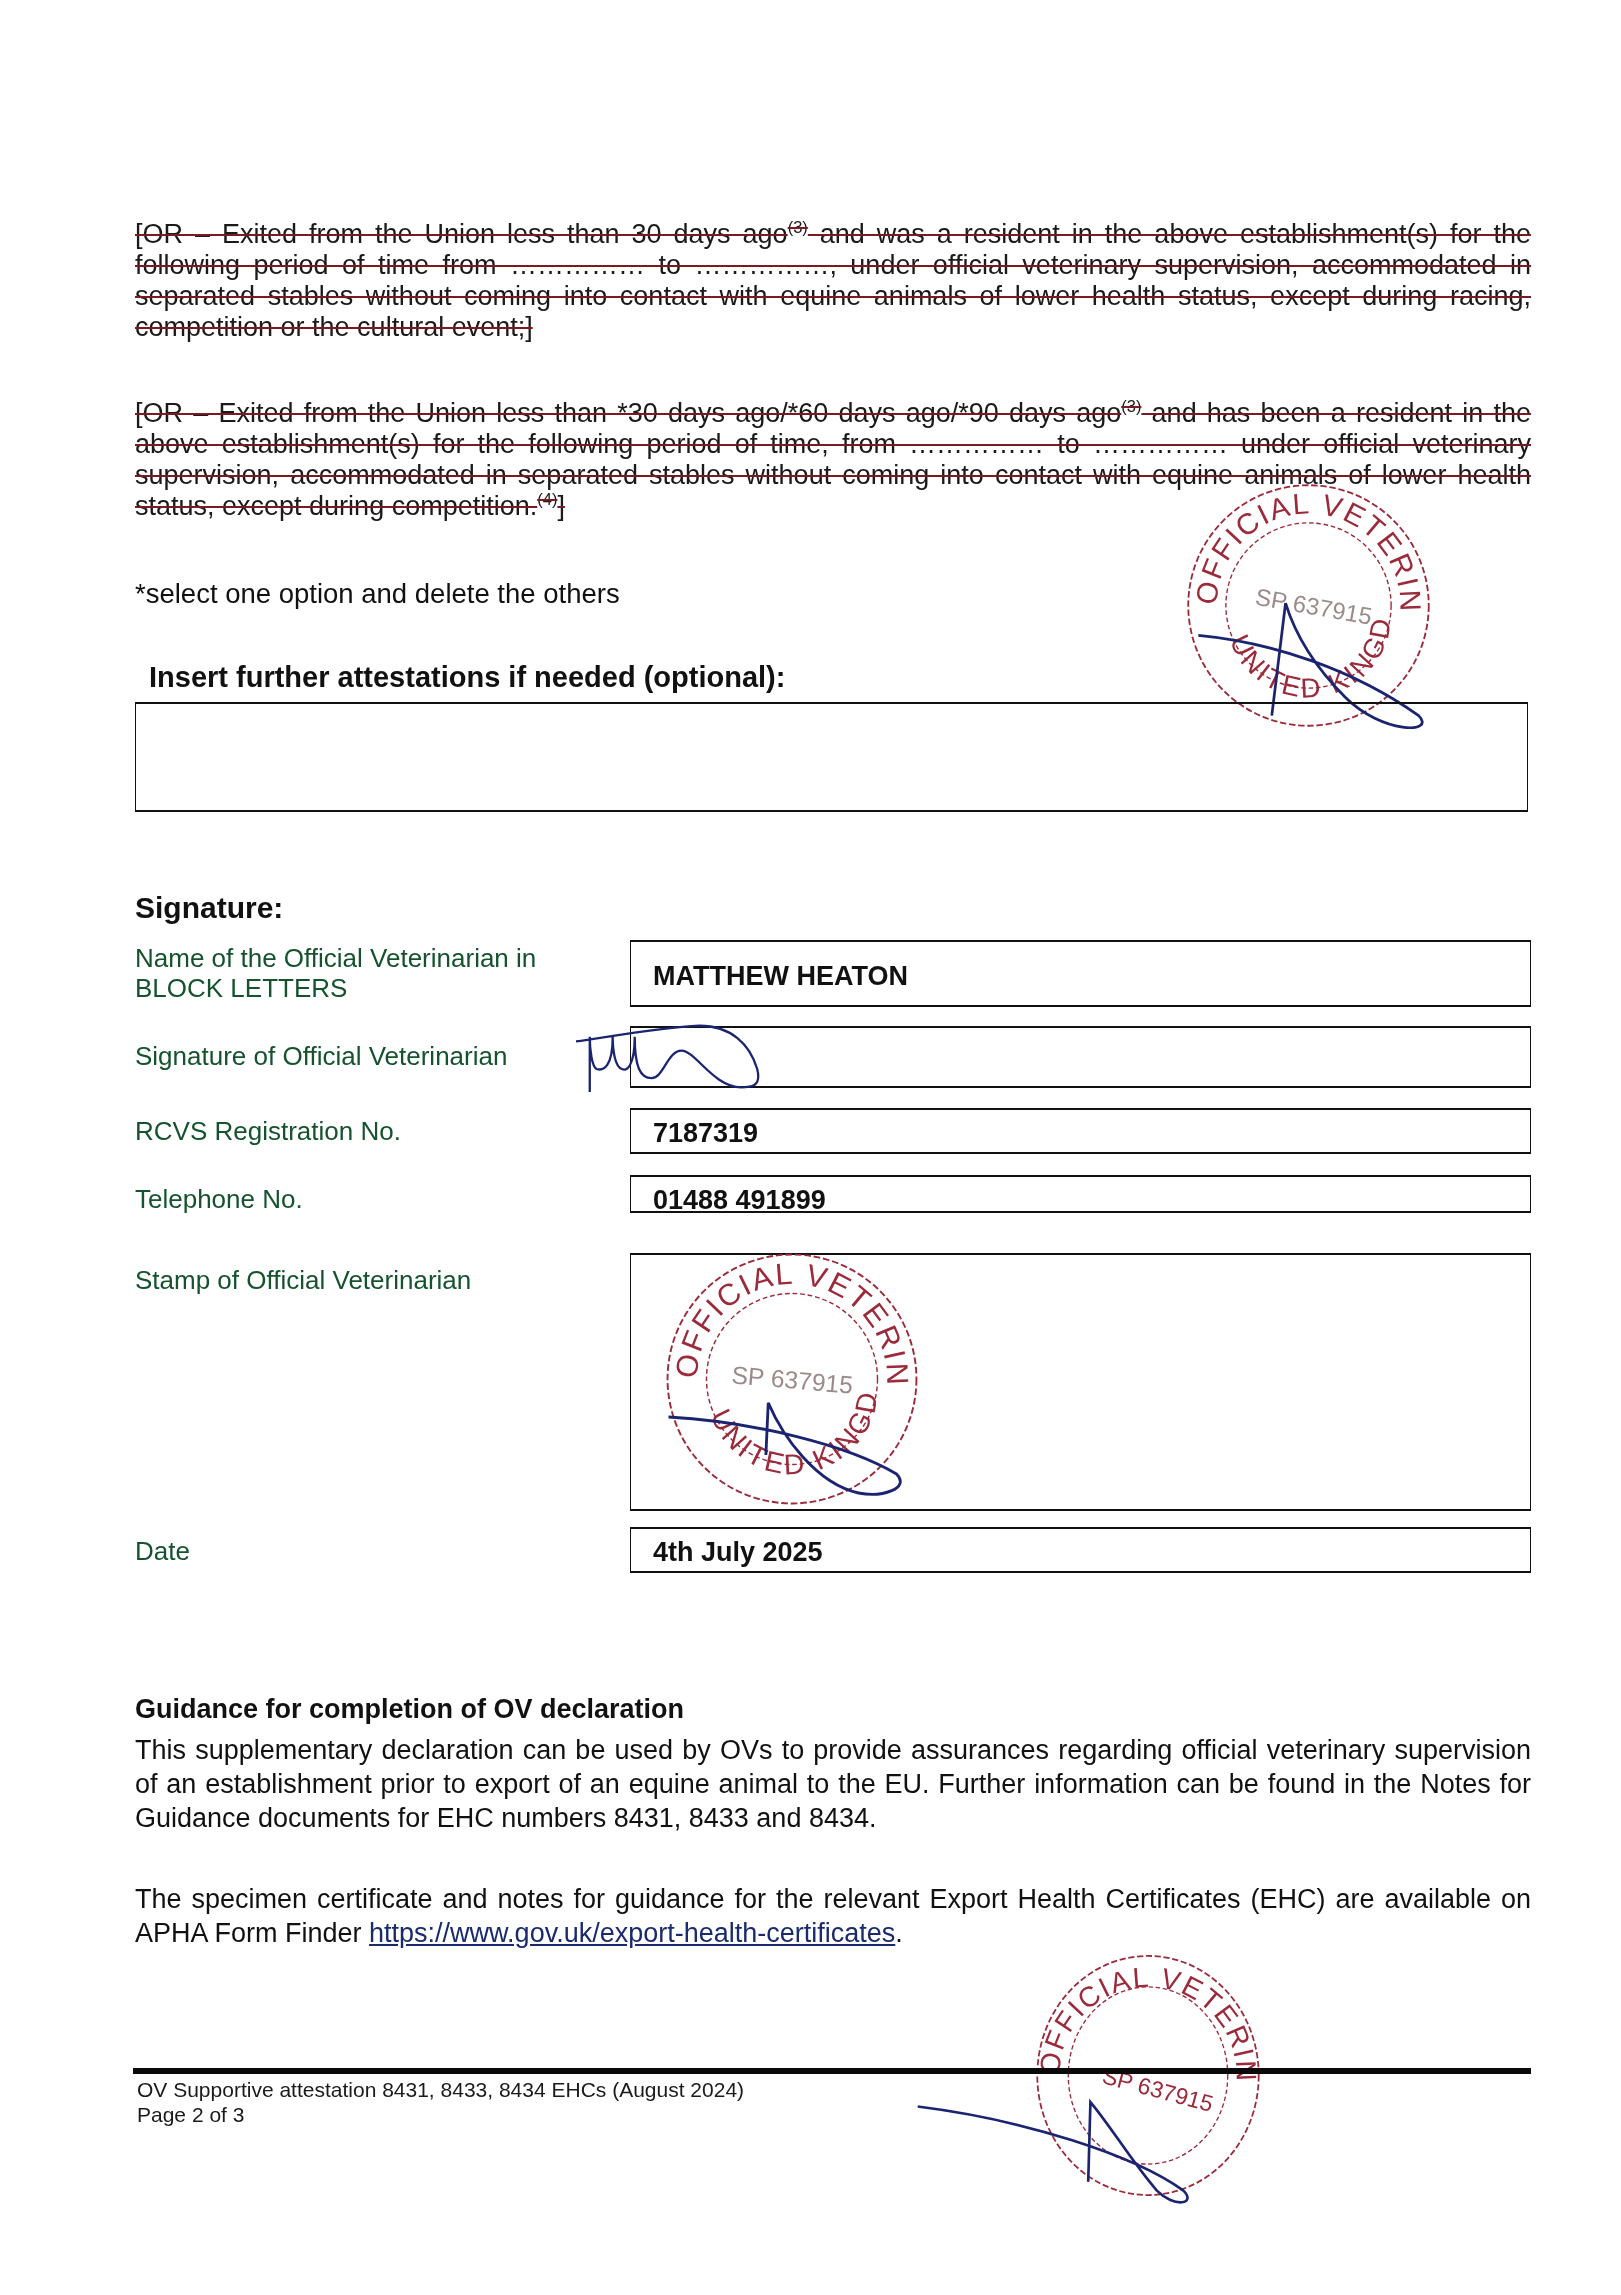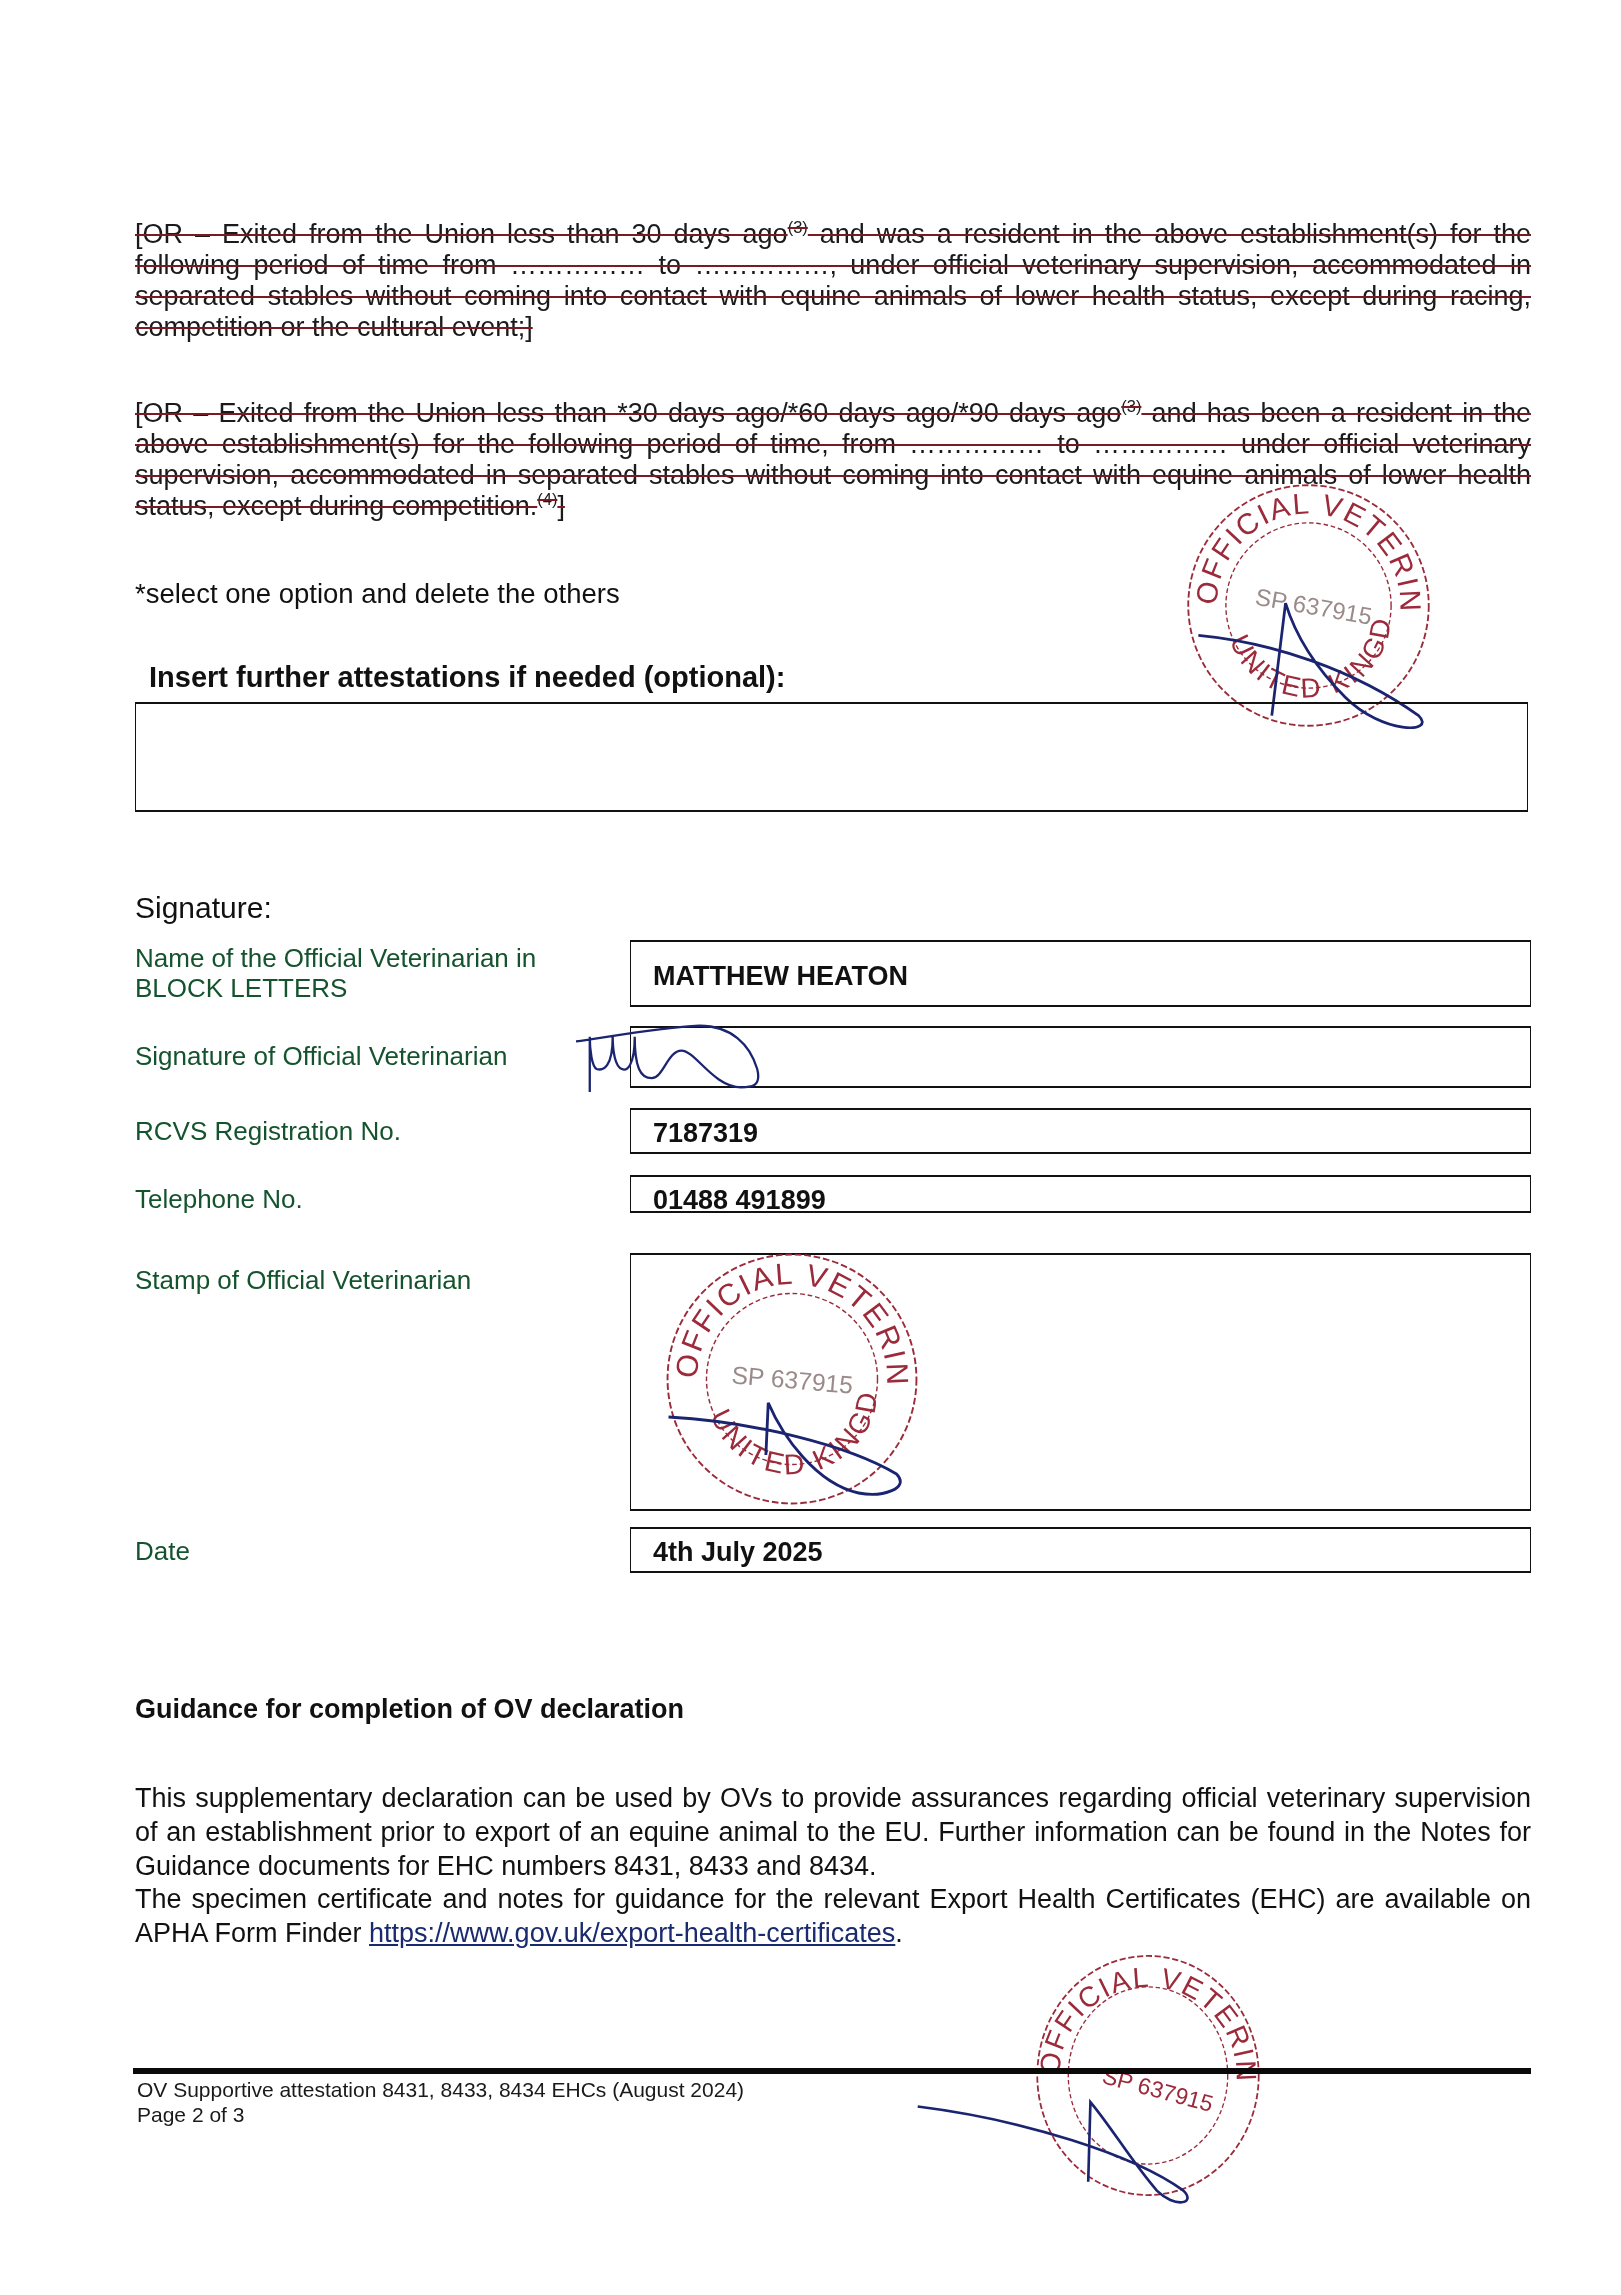--- a/index.html
+++ b/index.html
@@ -6,21 +6,21 @@
     body { width: 1622px; height: 2295px; position: relative; overflow: hidden;
            font-family: "Liberation Sans", sans-serif; color: #111111; }
     .struck-para { position: absolute; left: 135px; width: 1396px; font-size: 27px; line-height: 31px;
                    text-align: justify; text-align-last: left; color: #1a1a1a; }
     .struck-para .st { text-decoration: line-through; text-decoration-color: #7a1a22; text-decoration-thickness: 2.3px; }
     .struck-para sup { font-size: 16.5px; line-height: 0; }
     .note { position: absolute; left: 135px; top: 578px; font-size: 27.5px; }
     .h-attest { position: absolute; left: 149px; top: 661px; font-size: 29px; font-weight: bold; }
     .attest-box { position: absolute; left: 135px; top: 702px; width: 1393px; height: 110px;
                   border: 1.8px solid #111; border-top-width: 2.3px; border-bottom-width: 2.3px; box-sizing: border-box; }
-    .h-sig { position: absolute; left: 135px; top: 891px; font-size: 30px; font-weight: normal; }
+    .h-sig { position: absolute; left: 135px; top: 891px; font-size: 30px; font-weight: bold; }
     .lbl { position: absolute; left: 135px; font-size: 26px; line-height: 30px; color: #14532d; }
     .fbox { position: absolute; left: 630px; width: 901px; border: 1.8px solid #111;
             border-top-width: 2.8px; border-bottom-width: 2.8px; box-sizing: border-box; }
     .fval { position: absolute; left: 22px; font-size: 27px; font-weight: bold; color: #111; }
     .h-guid { position: absolute; left: 135px; top: 1694px; font-size: 27px; font-weight: bold; }
     .para { position: absolute; left: 135px; width: 1396px; font-size: 27px; line-height: 34px;
             text-align: justify; color: #111; }
     .para.last-left { text-align-last: left; }
     .link { color: #1a2a6e; text-decoration: underline; }
     .footer-rule { position: absolute; left: 133px; top: 2068px; width: 1398px; height: 5.5px; background: #0a0a0a; }
@@ -103,21 +103,21 @@
     </svg>
   </div>
   </div>
 
 <div class="lbl" style="top:1536px;">Date</div>
 <div class="fbox" style="top:1527px; height:46px;">
   <div class="fval" style="top:8.3px;">4th July 2025</div>
 </div>
 
 <div class="h-guid">Guidance for completion of OV declaration</div>
-<div class="para last-left" style="top:1733px;margin-top:48px;">This supplementary declaration can be used by OVs to provide assurances regarding official veterinary supervision of an establishment prior to export of an equine animal to the EU. Further information can be found in the Notes for Guidance documents for EHC numbers 8431, 8433 and 8434.</div>
+<div class="para last-left" style="top:1733px;">This supplementary declaration can be used by OVs to provide assurances regarding official veterinary supervision of an establishment prior to export of an equine animal to the EU. Further information can be found in the Notes for Guidance documents for EHC numbers 8431, 8433 and 8434.</div>
 <div class="para last-left" style="top:1882px;">
   <span>The specimen certificate and notes for guidance for the relevant Export Health Certificates (EHC) are available on APHA Form Finder </span><span class="link">https://www.gov.uk/export-health-certificates</span><span>.</span>
 </div>
 
 <div class="stamp" style="left:1024px; top:1947px;">
   <svg width="248" height="257" viewBox="0 0 560 560">
     <defs>
       <path id="arcTop3" d="M 80 280 A 200 200 0 0 1 480 280"></path>
     </defs>
     <ellipse cx="280" cy="280" rx="250" ry="270" fill="none" stroke="#9b2a3a" stroke-width="4" stroke-dasharray="14 6"></ellipse>

